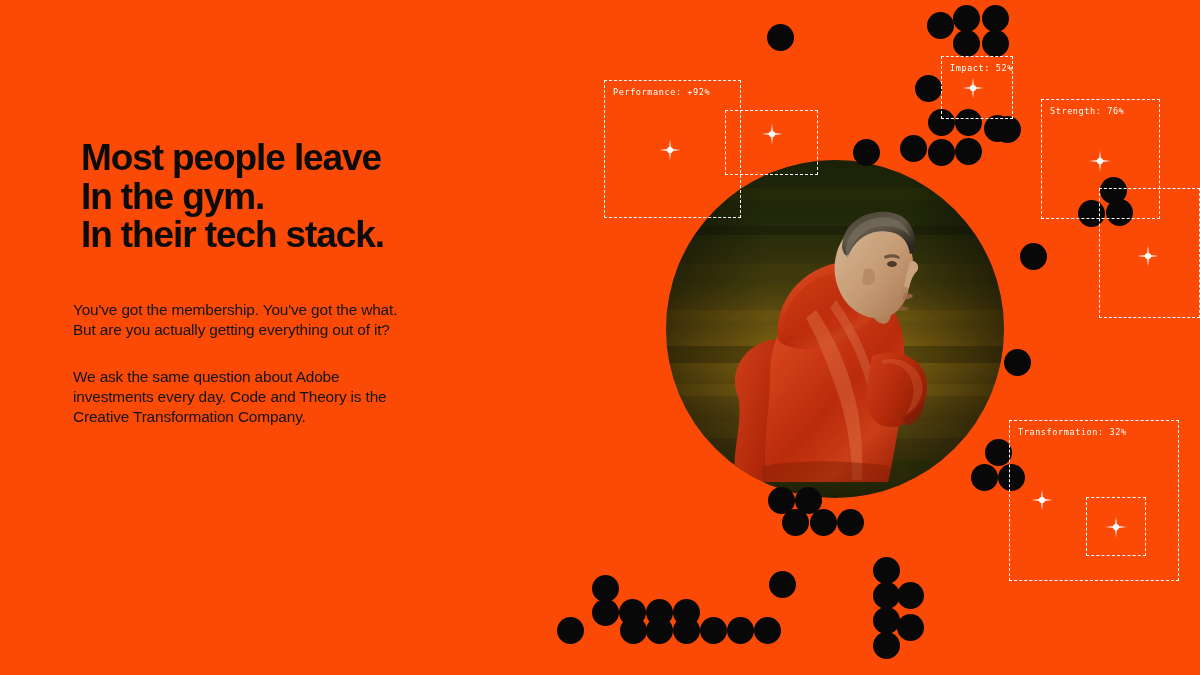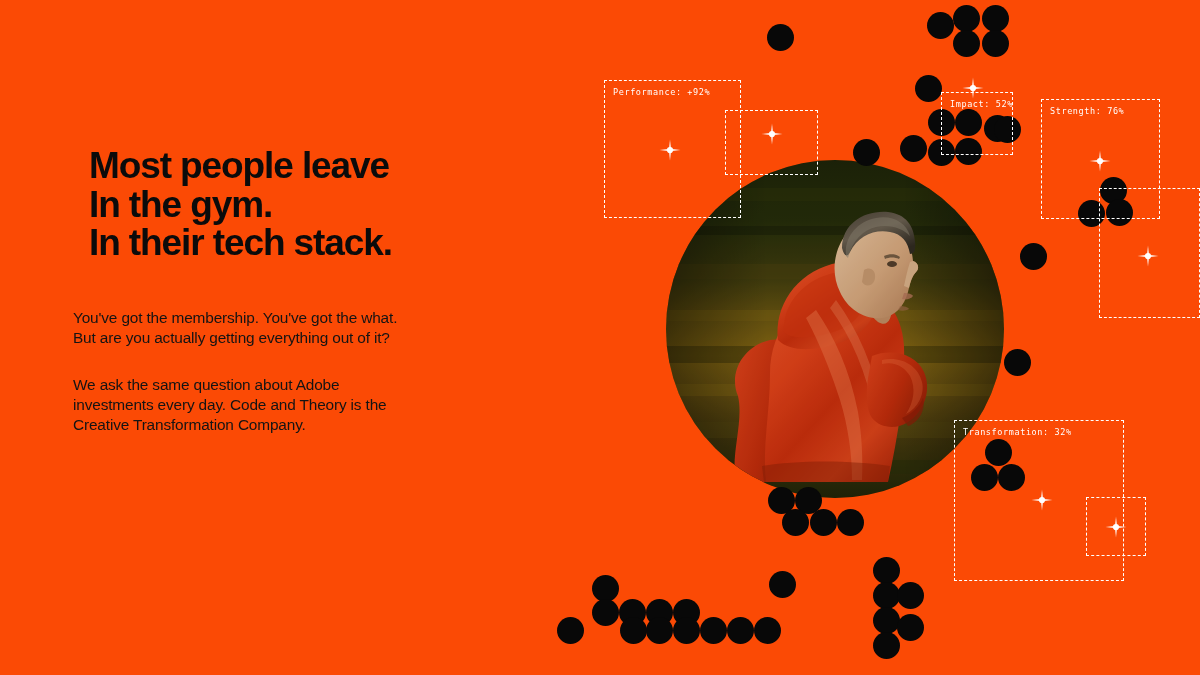--- a/index.html
+++ b/index.html
@@ -8,21 +8,21 @@
     background:#FB4A05;
     font-family:"Liberation Sans",sans-serif;
     -webkit-font-smoothing:antialiased;
   }
   #stage{position:relative;width:1200px;height:675px;overflow:hidden;background:#FB4A05;}
 
   
   #copy{position:absolute;left:73px;top:131px;width:350px;}
   #headline{
     font-size:37px;line-height:38.5px;font-weight:800;color:#0B0B0B;
-    letter-spacing:-1.1px;margin:16px;
+    letter-spacing:-1.1px;margin:8px;
   }
   #headline .hl-line{display:block;white-space:nowrap;}
   #body{margin-top:45px;}
   .para{
     font-size:15.4px;line-height:20px;color:#141414;
     margin:0 0 27px 0;letter-spacing:-0.15px;max-width:340px;
   }
   .para:last-child{margin-bottom:0;}
 
   
@@ -234,21 +234,21 @@
         <div class="frame" style="left: 725px; top: 110px; width: 93px; height: 65px; border-color: rgb(255, 255, 255);"></div>
         <div class="sparkle" style="left: 761px; top: 123px;">
           <svg viewBox="0 0 22 22" aria-hidden="true">
             <path d="M11 0.5 L11.9 9.2 L11 11 L10.1 9.2 Z" fill="#fff"></path>
             <path d="M11 21.5 L10.1 12.8 L11 11 L11.9 12.8 Z" fill="#fff"></path>
             <path d="M0.5 11 L9.2 10.1 L11 11 L9.2 11.9 Z" fill="#fff"></path>
             <path d="M21.5 11 L12.8 11.9 L11 11 L12.8 10.1 Z" fill="#fff"></path>
             <circle cx="11" cy="11" r="3.1" fill="#fff"></circle>
           </svg>
         </div>
-        <div class="frame" style="left: 941px; top: 56px; width: 72px; height: 63px; border-color: rgb(255, 255, 255); margin-top: 36px;">
+        <div class="frame" style="left: 941px; top: 56px; width: 72px; height: 63px; border-color: rgb(255, 255, 255);">
           <span class="frame-label">Impact: 52%</span>
         </div>
         <div class="sparkle" style="left: 962px; top: 77px;">
           <svg viewBox="0 0 22 22" aria-hidden="true">
             <path d="M11 0.5 L11.9 9.2 L11 11 L10.1 9.2 Z" fill="#fff"></path>
             <path d="M11 21.5 L10.1 12.8 L11 11 L11.9 12.8 Z" fill="#fff"></path>
             <path d="M0.5 11 L9.2 10.1 L11 11 L9.2 11.9 Z" fill="#fff"></path>
             <path d="M21.5 11 L12.8 11.9 L11 11 L12.8 10.1 Z" fill="#fff"></path>
             <circle cx="11" cy="11" r="3.1" fill="#fff"></circle>
           </svg>
@@ -268,21 +268,21 @@
         <div class="frame" style="left: 1099px; top: 188px; width: 101px; height: 130px; border-color: rgb(255, 255, 255);"></div>
         <div class="sparkle" style="left: 1137px; top: 245px;">
           <svg viewBox="0 0 22 22" aria-hidden="true">
             <path d="M11 0.5 L11.9 9.2 L11 11 L10.1 9.2 Z" fill="#fff"></path>
             <path d="M11 21.5 L10.1 12.8 L11 11 L11.9 12.8 Z" fill="#fff"></path>
             <path d="M0.5 11 L9.2 10.1 L11 11 L9.2 11.9 Z" fill="#fff"></path>
             <path d="M21.5 11 L12.8 11.9 L11 11 L12.8 10.1 Z" fill="#fff"></path>
             <circle cx="11" cy="11" r="3.1" fill="#fff"></circle>
           </svg>
         </div>
-        <div class="frame" style="left: 954px; top: 420px; width: 170px; height: 161px; border-color: rgb(255, 255, 255);">
+        <div class="frame" style="left: 1009px; top: 420px; width: 170px; height: 161px; border-color: rgb(255, 255, 255);">
           <span class="frame-label">Transformation: 32%</span>
         </div>
         <div class="sparkle" style="left: 1031px; top: 489px;">
           <svg viewBox="0 0 22 22" aria-hidden="true">
             <path d="M11 0.5 L11.9 9.2 L11 11 L10.1 9.2 Z" fill="#fff"></path>
             <path d="M11 21.5 L10.1 12.8 L11 11 L11.9 12.8 Z" fill="#fff"></path>
             <path d="M0.5 11 L9.2 10.1 L11 11 L9.2 11.9 Z" fill="#fff"></path>
             <path d="M21.5 11 L12.8 11.9 L11 11 L12.8 10.1 Z" fill="#fff"></path>
             <circle cx="11" cy="11" r="3.1" fill="#fff"></circle>
           </svg>

